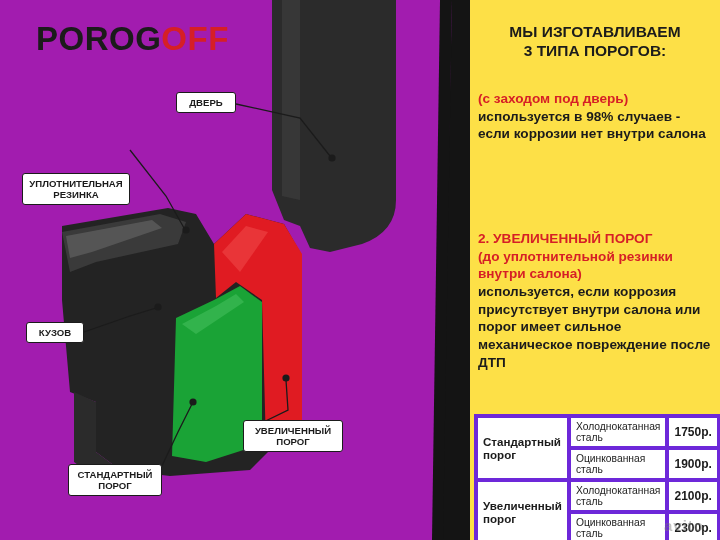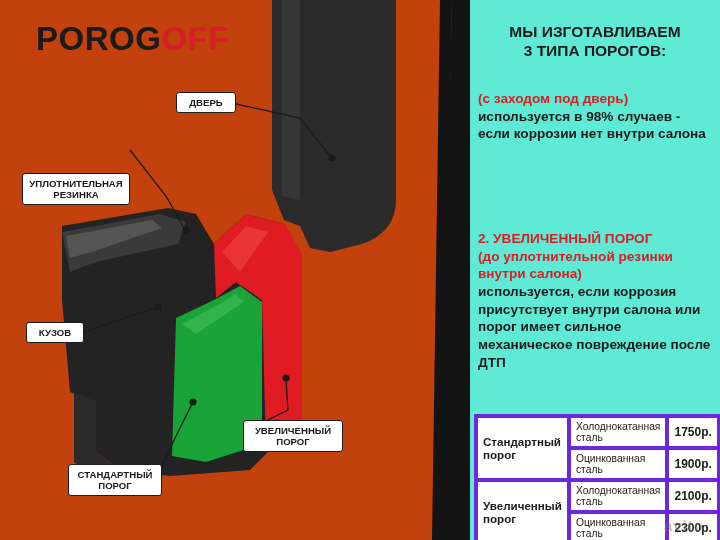--- a/index.html
+++ b/index.html
@@ -13,21 +13,21 @@
     height: 540px;
     overflow: hidden;
     background: #f2f2f2;
     font-family: "Liberation Sans", sans-serif;
   }
   
   .left-panel {
     position: absolute;
     left: 0; top: 0;
     width: 470px; height: 540px;
-    background: #c2410c;
+    background: #a21caf;
   }
   
   .divider {
     position: absolute;
     left: 0; top: 0;
     width: 720px; height: 540px;
     pointer-events: none;
   }
   
   .logo {
@@ -39,21 +39,21 @@
     font-family: "Liberation Sans", sans-serif;
   }
   .logo .part1 { color: #1b1b1b; }
   .logo .part2 { color: #d61f26; }
 
   
   .right-panel {
     position: absolute;
     left: 470px; top: 0;
     width: 250px; height: 540px;
-    background: #5eead4;
+    background: #fde047;
   }
   .rp-title {
     position: absolute;
     left: 2px; top: 22px;
     width: 246px;
     text-align: center;
     color: #1b1b1b;
     font-size: 15.5px;
     font-weight: bold;
     line-height: 1.25;

